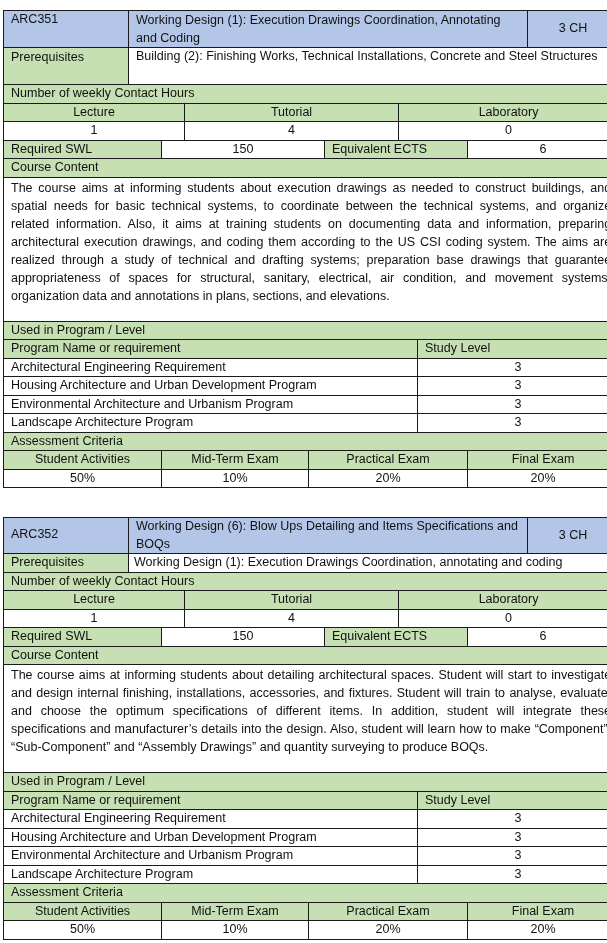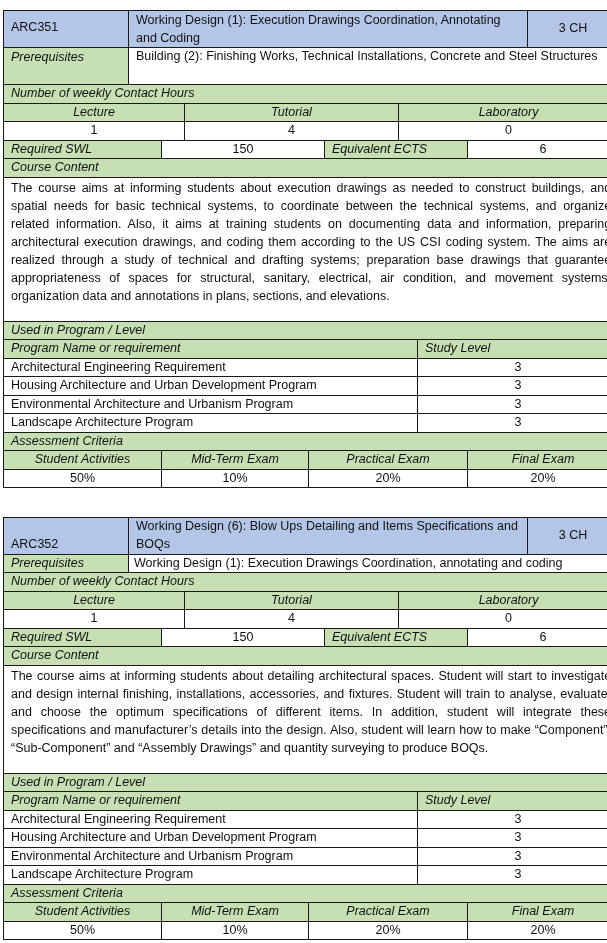--- a/index.html
+++ b/index.html
@@ -6,21 +6,21 @@
   body {
     width: 607px; height: 943px; position: relative; overflow: hidden;
     font-family: "Liberation Sans", sans-serif; font-size: 12.5px; color: #111;
   }
   .course { position: absolute; left: 3px; width: 601px; border-collapse: collapse; table-layout: fixed; }
   .course td {
     border: 1px solid #1a1a1a; padding: 0 7px; vertical-align: middle;
     line-height: 17.5px; height: 17px; overflow: hidden; white-space: nowrap;
   }
   .blue { background: #b4c6e7; }
-  .green { background: #c6e0b4; font-style: italic; }
+  .green { background: #c6e0b4; }
   .white { background: #ffffff; }
   .center { text-align: center; }
   .wrap { white-space: normal !important; }
   .top { vertical-align: top !important; }
   .para {
     white-space: normal !important; text-align: justify; line-height: 18px !important;
     padding: 1px 7px 1px 7px !important; vertical-align: top !important;
   }
   #t1 { top: 10px; }
   #t2 { top: 517px; }
@@ -41,21 +41,21 @@
       <col style="width:19px">
     <col style="width:50px">
       <col style="width:10px">
       <col style="width:45px">
     <col style="width:5px">
       <col style="width:91px">
   </colgroup>
 
   <tbody>
       <tr style="height:37px">
-    <td colspan="2" class="blue top" style="padding-top:8px">ARC351</td>
+    <td colspan="2" class="blue top" style="padding-top:0">ARC351</td>
     <td colspan="11" class="blue wrap top" style="padding-top:1px">Working Design (1): Execution Drawings Coordination, Annotating and Coding</td>
     <td class="blue center">3 CH</td>
   </tr>
 
   <tr style="height:37px">
     <td colspan="2" class="green top" style="padding-top:1px">Prerequisites</td>
     <td colspan="12" class="white wrap top" style="padding-top:0px">Building (2): Finishing Works, Technical Installations, Concrete and Steel Structures</td>
   </tr>
 
   <tr>
@@ -140,21 +140,21 @@
       <col style="width:74px">
       <col style="width:19px">
     <col style="width:50px">
       <col style="width:10px">
       <col style="width:45px">
     <col style="width:5px">
       <col style="width:91px">
   </colgroup>
   <tbody>
       <tr style="height:36px">
-    <td colspan="2" class="blue top" style="padding-top:18px">ARC352</td>
+    <td colspan="2" class="blue top" style="padding-top:8px">ARC352</td>
     <td colspan="11" class="blue wrap top" style="padding-top:0px">Working Design (6): Blow Ups Detailing and Items Specifications and BOQs</td>
     <td class="blue center">3 CH</td>
   </tr>
   <tr>
     <td colspan="2" class="green">Prerequisites</td>
     <td colspan="12" class="white" style="padding-left:5px;padding-right:2px">Working Design (1): Execution Drawings Coordination, annotating and coding</td>
   </tr>
   <tr>
     <td colspan="14" class="green">Number of weekly Contact Hours</td>
   </tr>

